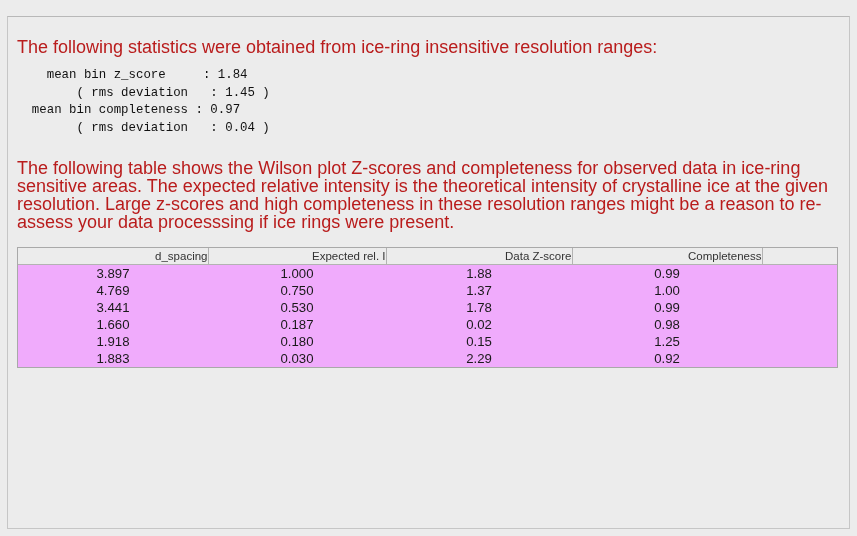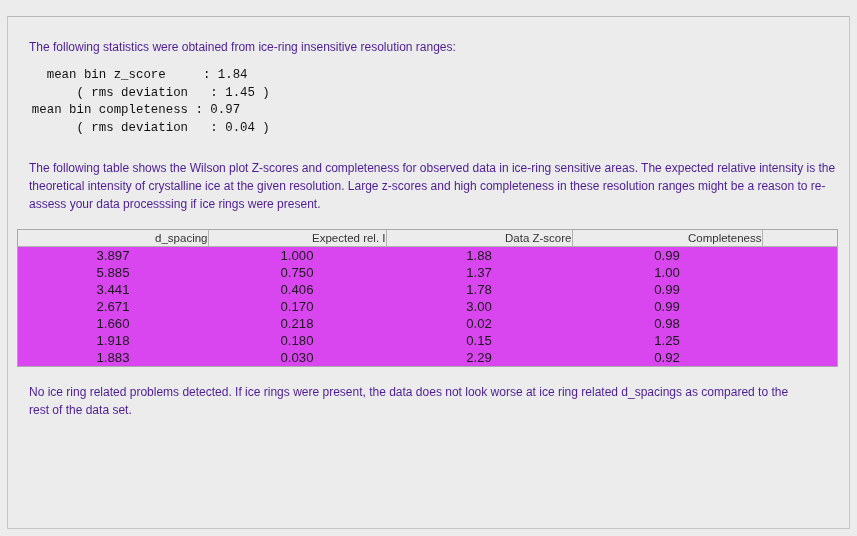--- a/index.html
+++ b/index.html
@@ -42,24 +42,24 @@
     border-top-color: #b8b8b8;
     box-sizing: border-box;
   }
   .content {
     position: absolute;
     left: 9px;
     top: 8px;
     width: 823px;
   }
   .para {
-    font-size: 12px;
-    color: #4c1d95;
+    font-size: 18px;
+    color: #b91c1c;
     line-height: 18px;
-    margin: 12px;
+    margin: 0;
     font-family: "Liberation Sans", sans-serif;
   }
   .para.first {
     margin-top: 13px;
     margin-bottom: 0;
   }
   .stats {
     font-family: Liberation Mono, monospace;
     font-size: 12.4px;
     color: #111111;
@@ -95,21 +95,21 @@
     font-family: "Liberation Sans", sans-serif;
   }
   thead th:last-child {
     border-right: none;
   }
   tbody td {
     font-size: 13.2px;
     color: #1a1a1a;
     text-align: center;
     padding: 1px 0;
-    background: #d946ef;
+    background: #f0abfc;
     font-family: "Liberation Sans", sans-serif;
   }
   tbody td.c0 { text-align: center; }
   .col0 { width: 190px; }
   .col1 { width: 178px; }
   .col2 { width: 186px; }
   .col3 { width: 190px; }
   .col4 { width: auto; }
   .para.after-table {
     margin-top: 12px;
@@ -157,43 +157,36 @@
           </thead>
           <tbody>
             <tr>
               <td class="c0">3.897</td>
               <td>1.000</td>
               <td>1.88</td>
               <td>0.99</td>
               <td></td>
             </tr>
             <tr>
-              <td class="c0">5.885</td>
+              <td class="c0">4.769</td>
               <td>0.750</td>
               <td>1.37</td>
               <td>1.00</td>
               <td></td>
             </tr>
             <tr>
               <td class="c0">3.441</td>
-              <td>0.406</td>
+              <td>0.530</td>
               <td>1.78</td>
               <td>0.99</td>
               <td></td>
             </tr>
             <tr>
-              <td class="c0">2.671</td>
-              <td>0.170</td>
-              <td>3.00</td>
-              <td>0.99</td>
-              <td></td>
-            </tr>
-            <tr>
               <td class="c0">1.660</td>
-              <td>0.218</td>
+              <td>0.187</td>
               <td>0.02</td>
               <td>0.98</td>
               <td></td>
             </tr>
             <tr>
               <td class="c0">1.918</td>
               <td>0.180</td>
               <td>0.15</td>
               <td>1.25</td>
               <td></td>
@@ -202,17 +195,16 @@
               <td class="c0">1.883</td>
               <td>0.030</td>
               <td>2.29</td>
               <td>0.92</td>
               <td></td>
             </tr>
           </tbody>
         </table>
       </div>
 
-      <p class="para last">No ice ring related problems detected. If ice rings were present, the data does not look worse at ice ring related d_spacings as compared to the rest of the data set.</p>
 
     </div>
   </div>
 </div>
 
 </body></html>

